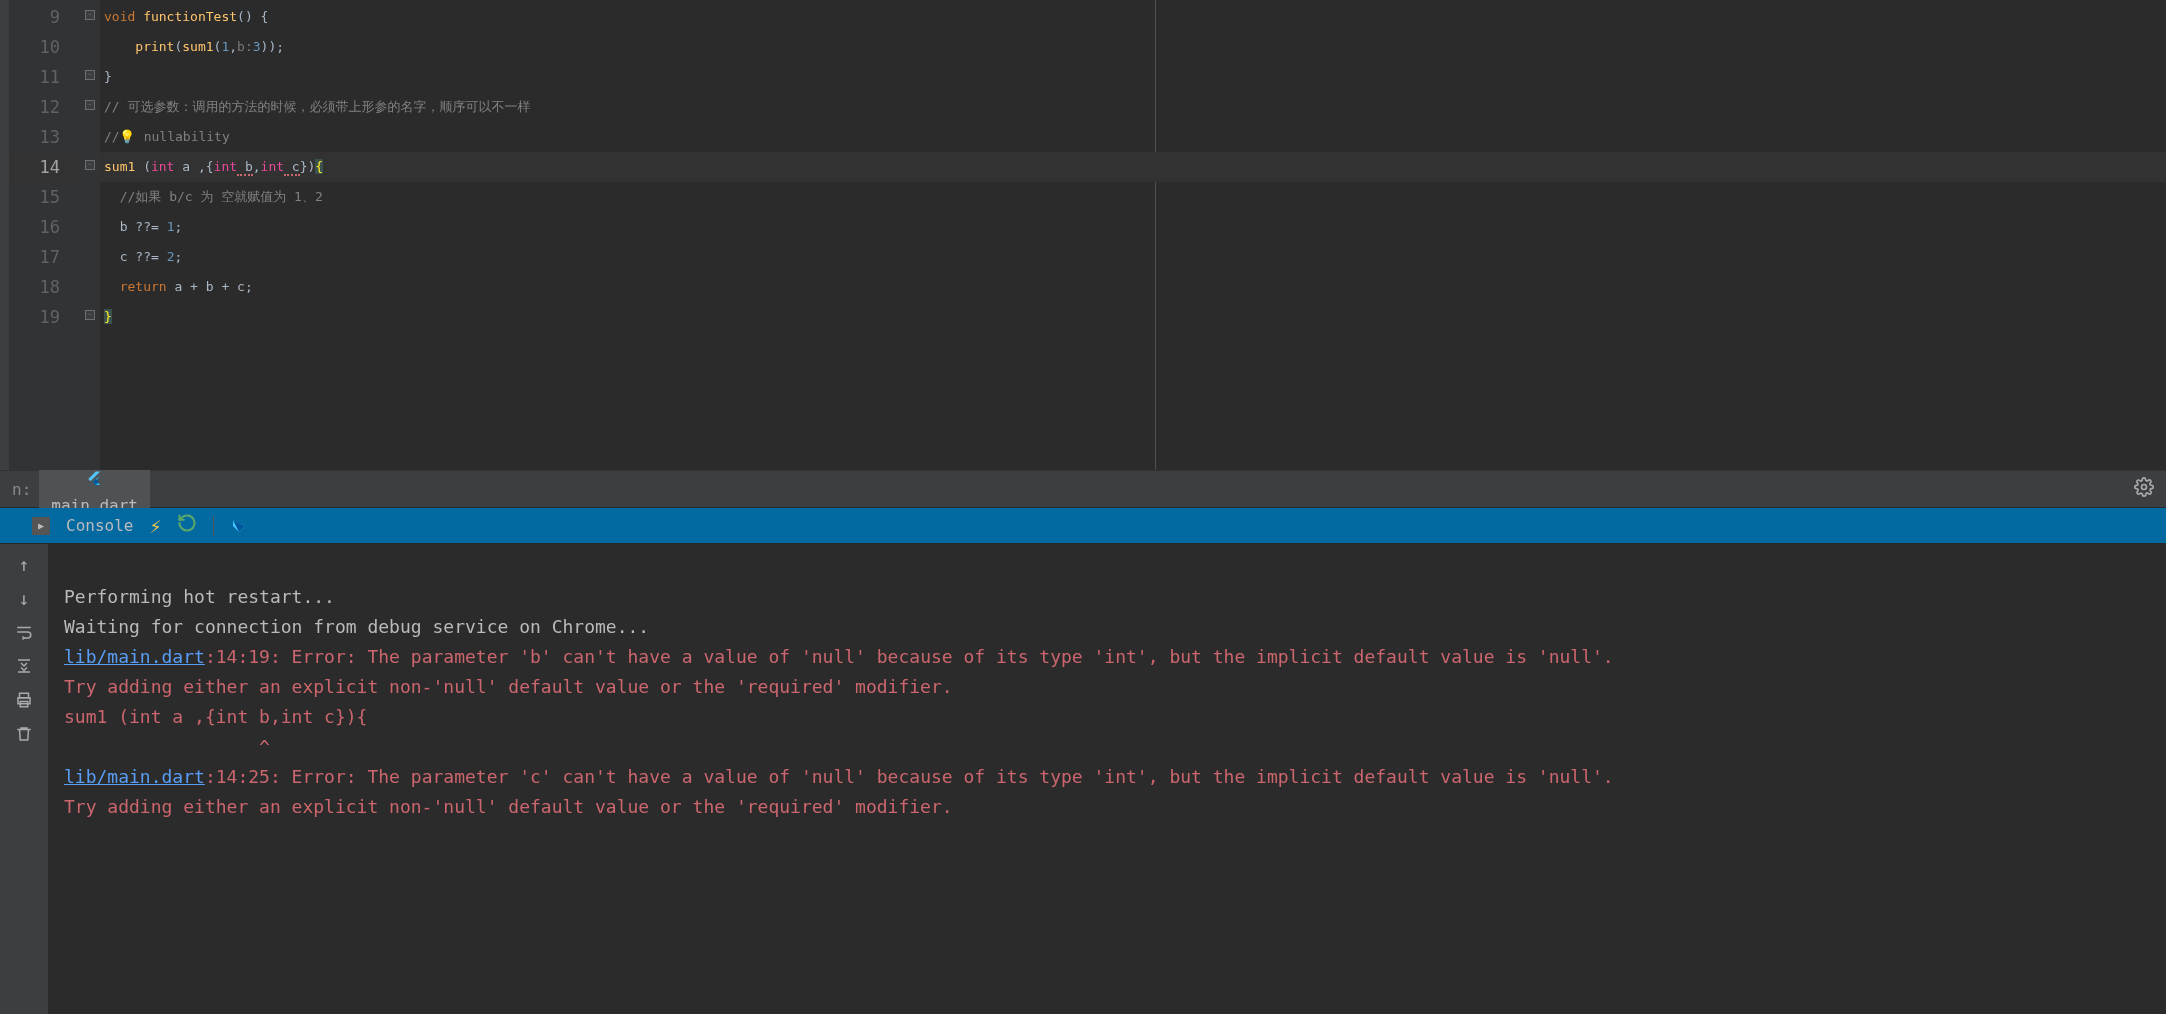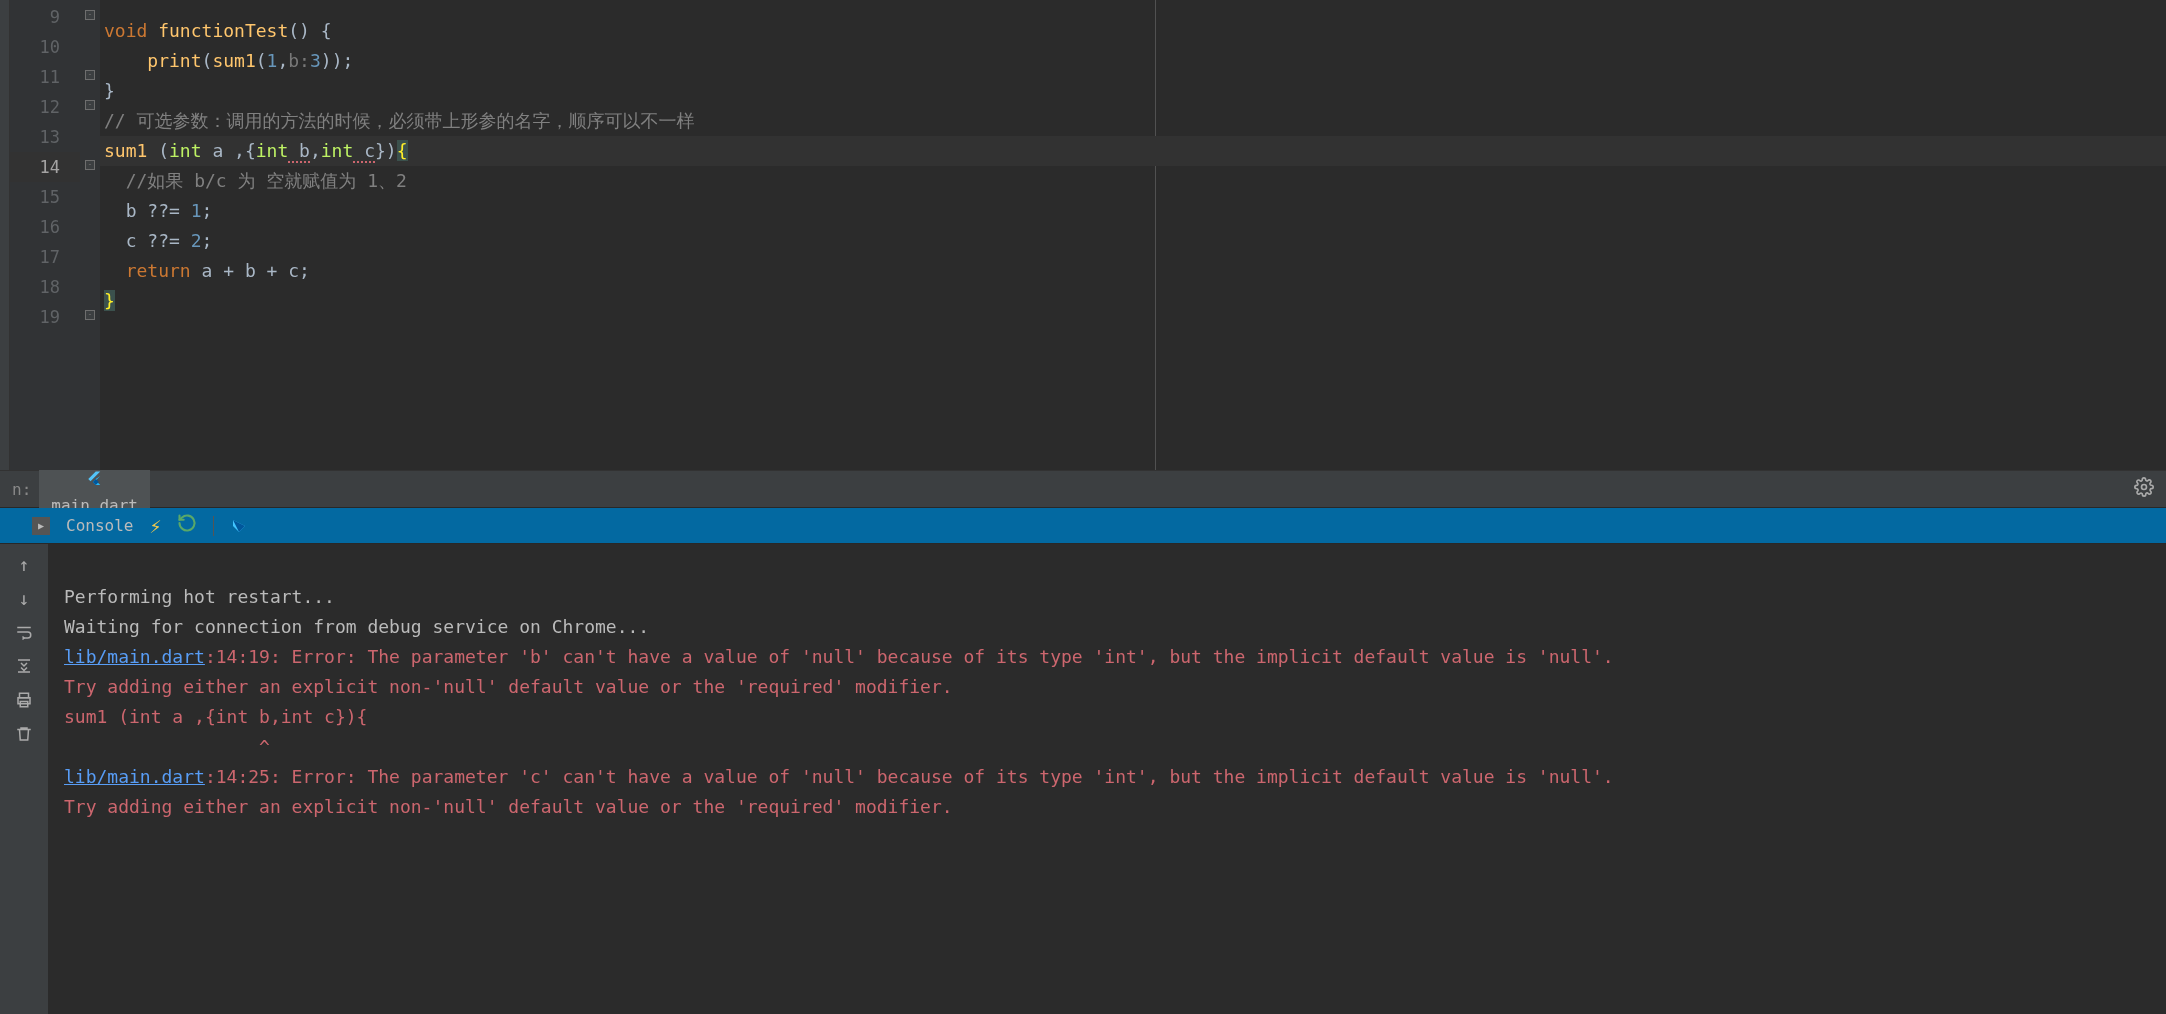--- a/index.html
+++ b/index.html
@@ -50,34 +50,34 @@
     display: flex;
     flex-direction: column;
   }
   .fold-cell { height:30px; display:flex; align-items:center; justify-content:center; }
   .fold-mark { width:10px; height:10px; border:1px solid #6e6e6e; background:#3c3f41; font-size:8px; line-height:8px; color:#6e6e6e; text-align:center;}
   .code-area {
     flex:1;
     background:#2b2b2b;
     display:flex;
     flex-direction:column;
-    padding-top:16px;
+    padding-top:2px;
     position:relative;
     white-space: pre;
-    font-size: 18px;
+    font-size: 13px;
   }
   .code-line { height:30px; line-height:30px; padding-left:4px; }
   .code-line.current { background: #323232; }
   .kw-void { color:#cc7832; }
   .kw-return { color:#cc7832;margin-top:43px; }
   .fn-name { color:#ffc66d; }
   .num { color:#6897bb; }
   .comment { color:#808080; }
   .bulb-icon-inline { color:#ffc66d; }
-  .type { color:#bef264; }
+  .type { color:#ec4899; }
   .param-hint { color:#787878; }
   .brace-hl { background:#3b514d; color:#ffef28; }
   .caret-line { position:relative; }
   .right-vline {
     position:absolute;
     top:0; bottom:0;
     left: 1055px;
     width:1px;
     background:#515151;
   }
@@ -200,20 +200,21 @@
     <div class="fold-cell">
         <div class="fold-mark">-</div>
       </div>
   </div>
   <div class="code-area">
     <div class="right-vline"></div>
     <div class="code-line"><span class="kw-void">void</span><span class="fn-name"> functionTest</span><span>() {</span></div>
     <div class="code-line"><span>    </span><span class="fn-name">print</span><span>(</span><span class="fn-name">sum1</span><span>(</span><span class="num">1</span><span>,</span><span class="param-hint">b:</span><span class="num">3</span><span>));</span></div>
     <div class="code-line"><span>}</span></div>
     <div class="code-line"><span class="comment">// 可选参数：调用的方法的时候，必须带上形参的名字，顺序可以不一样</span></div>
+    <div class="code-line"><span class="comment">//</span><span class="bulb-icon-inline">💡</span><span class="comment"> nullability</span></div>
     <div class="code-line current caret-line"><span class="fn-name">sum1 </span><span>(</span><span class="type">int</span><span> a ,{</span><span class="type">int</span><span class="err-underline"> b</span><span>,</span><span class="type">int</span><span class="err-underline"> c</span><span>})</span><span class="brace-hl">{</span></div>
     <div class="code-line"><span class="comment">  //如果 b/c 为 空就赋值为 1、2</span></div>
     <div class="code-line"><span>  b ??= </span><span class="num">1</span><span>;</span></div>
     <div class="code-line"><span>  c ??= </span><span class="num">2</span><span>;</span></div>
     <div class="code-line"><span>  </span><span class="kw-return">return</span><span> a + b + c;</span></div>
     <div class="code-line"><span class="brace-hl">}</span></div>
   </div>
 </div>
 
 <div class="tab-bar">

